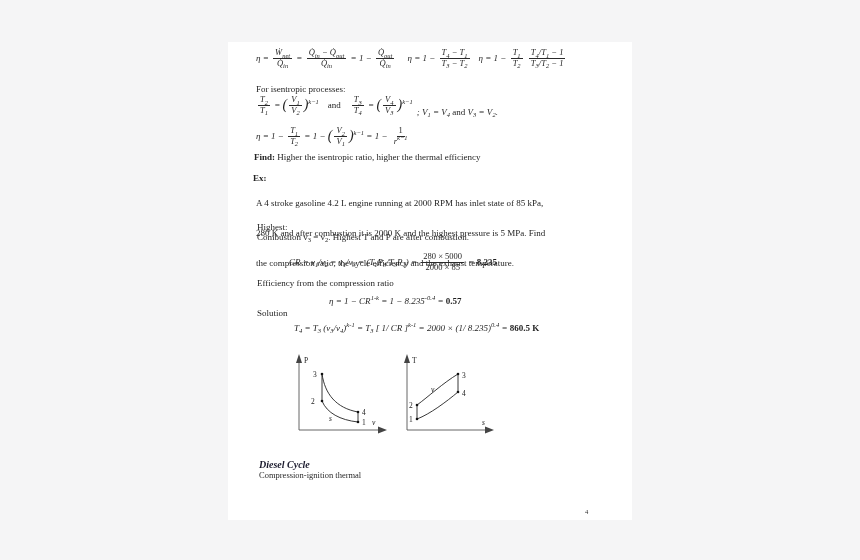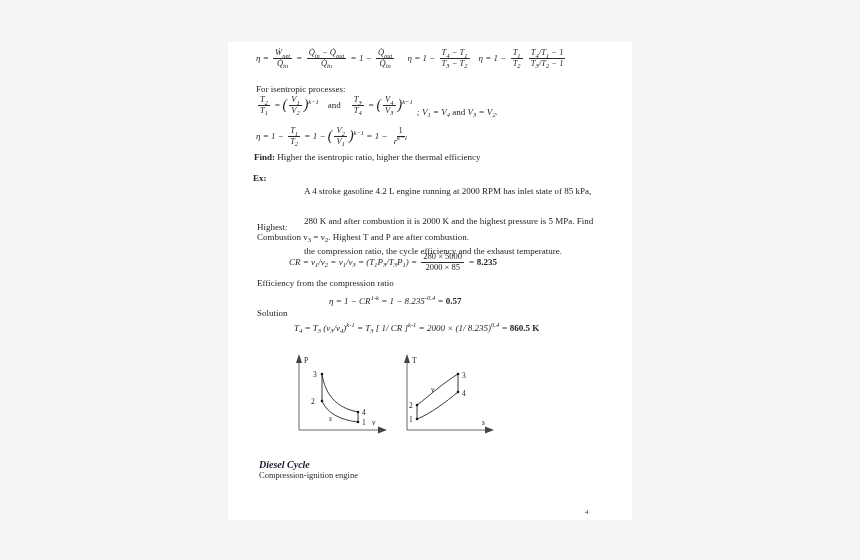--- a/index.html
+++ b/index.html
@@ -103,21 +103,21 @@
         <span class="bigp">)</span>
         <span class="sp">k−1</span>
         <span> = 1 − </span>
         <span class="frac"><span class="num"><span class="rm">1</span></span><span class="den"><span>r</span><span class="sp">k−1</span></span></span>
       </span>
   </div>
 
   <div class="abs bodytext" style="left:26px;top:110px;"><span class="boldlbl">Find:</span><span> Higher the isentropic ratio, higher the thermal efficiency</span></div>
 
   <div class="abs bodytext boldlbl" style="left:25px;top:131px;">Ex:</div>
-  <div class="abs bodytext" style="left:28px;top:124px;margin-left:48px;">
+  <div class="abs bodytext" style="left:28px;top:136px;">
     <div>A 4 stroke gasoline 4.2 L engine running at 2000 RPM has inlet state of 85 kPa,</div>
     <div>280 K and after combustion it is 2000 K and the highest pressure is 5 MPa. Find</div>
     <div>the compression ratio, the cycle efficiency and the exhaust temperature.</div>
   </div>
 
   <div class="abs bodytext" style="left:29px;top:180px;">Highest:</div>
   <div class="eqrow" style="left:29px;top:190px;">
     <span class="eq rm" style="font-style:normal;">
         <span class="rm">Combustion v</span>
         <span class="sb">3</span>
@@ -231,17 +231,17 @@
       <circle cx="170" cy="38" r="1.3" fill="#111"></circle>
       <text x="121" y="54">2</text>
       <text x="121" y="68">1</text>
       <text x="174" y="24">3</text>
       <text x="174" y="42">4</text>
       <text x="143" y="38" class="it">v</text>
     </g>
   </svg>
 
   <div class="abs diesel-title" style="left:31px;top:417px;">Diesel Cycle</div>
-  <div class="abs diesel-sub" style="left:31px;top:428px;">Compression-ignition engine</div>
+  <div class="abs diesel-sub" style="left:31px;top:428px;">Compression-ignition thermal</div>
 
   <div class="abs pagenum" style="left:357px;top:466px;">4</div>
 
 </div>
 
 </body></html>

